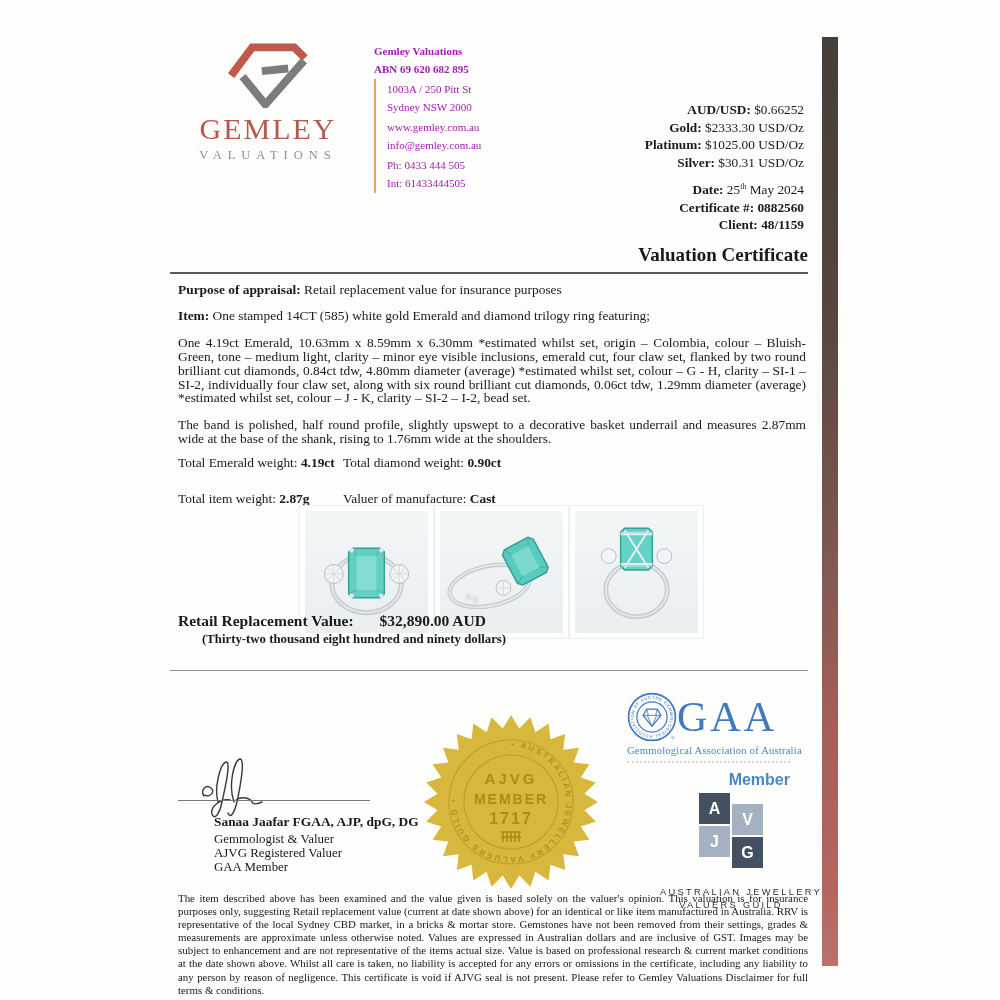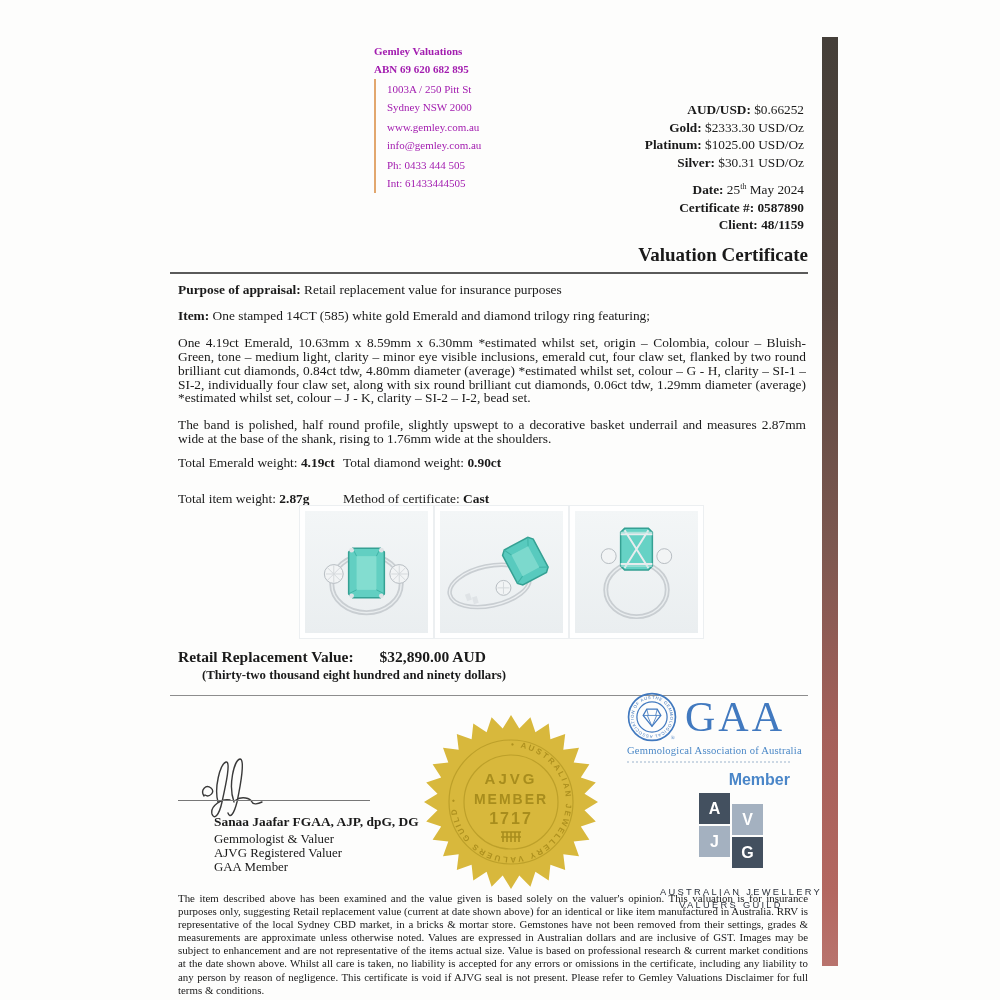--- a/index.html
+++ b/index.html
@@ -32,29 +32,29 @@
   .body{position:absolute;left:178px;top:283px;width:628px;font-size:13.4px;line-height:13.9px;}
   .body p{margin:0 0 12.5px 0;}
   .body p.just{text-align:justify;}
 
   .weights{position:absolute;left:178px;top:455px;display:grid;grid-template-columns:165px auto;grid-row-gap:20px;font-size:13.4px;}
 
   .photos{position:absolute;left:299px;top:505px;display:flex;}
   .photo{width:135px;height:134px;background:#fff;box-sizing:border-box;padding:5px;border:1px solid #eceff1;}
   .photo .pic{width:100%;height:100%;background:linear-gradient(180deg,#f3f6f7,#eaeef0);display:flex;align-items:center;justify-content:center;}
 
-  .retail{position:absolute;left:170px;top:648px;width:638px;border-bottom:1.5px solid #8d8d8d;padding-bottom:12px;}
+  .retail{position:absolute;left:170px;top:612px;width:638px;border-bottom:1.5px solid #8d8d8d;padding-bottom:23px;}
   .retail .l1{font-weight:bold;font-size:15.5px;padding-left:8px;}
   .retail .l1 .val{margin-left:22px;}
   .retail .l2{font-weight:bold;font-size:12.8px;padding-left:8px;margin-top:2px;margin-left:24px;}
 
   
   .gaa{position:absolute;left:627px;top:692px;width:163px;color:#4179bf;}
   .gaa-top{display:flex;align-items:center;}
-  .gaa-acronym{font-size:42px;line-height:44px;letter-spacing:3px;margin-left:8px;color:#4179bf;}
+  .gaa-acronym{font-size:42px;line-height:44px;letter-spacing:3px;margin-left:0;color:#4179bf;}
   .gaa-name{font-size:10.6px;letter-spacing:0.2px;margin-top:3px;white-space:nowrap;color:#4886c6;}
   .gaa-dots{border-top:2px dotted #ccd8e4;margin-top:5px;}
   .gaa-member{font-family:"Liberation Sans",sans-serif;font-weight:bold;font-size:16px;text-align:right;color:#4a86c8;margin-top:8px;}
 
   .goldseal{position:absolute;left:421px;top:712px;}
 
   .ajvg{position:absolute;left:660px;top:793px;width:142px;text-align:center;font-family:"Liberation Sans",sans-serif;}
   .ajvg-squares{position:relative;width:66px;height:74px;margin:0 auto;}
   .sq{position:absolute;width:31px;height:31px;display:flex;align-items:center;justify-content:center;
       color:#fff;font-size:16px;font-weight:bold;}
@@ -74,20 +74,29 @@
 
   .disclaimer{position:absolute;left:178px;top:892px;width:630px;font-size:10.9px;line-height:13.1px;text-align:justify;color:#181818;}
 </style>
 </head>
 <body>
 
 <div class="page">
 
   <div class="scan-bar"></div>
 
+  <div class="logo">
+    <svg width="88" height="72" viewBox="0 0 100 82">
+      <polyline points="8,45 32,13 80,13 92,25" fill="none" stroke="#c0594b" stroke-width="9" stroke-linejoin="miter"></polyline>
+      <polyline points="43,40 73,37" fill="none" stroke="#7c7c7c" stroke-width="9"></polyline>
+      <polyline points="21,46 47,78 91,28" fill="none" stroke="#7c7c7c" stroke-width="9" stroke-linejoin="miter"></polyline>
+    </svg>
+    <div class="logo-name">GEMLEY</div>
+    <div class="logo-sub">VALUATIONS</div>
+  </div>
 
   <div class="contact">
     <div class="col first">
       <div>Gemley Valuations</div>
       <div>ABN 69 620 682 895</div>
     </div>
     <div class="col">
       <div>1003A / 250 Pitt St</div>
       <div>Sydney NSW 2000</div>
     </div>
@@ -103,38 +112,38 @@
 
   <div class="rates">
     <div><b>AUD/USD:</b><span> $0.66252</span></div>
     <div><b>Gold:</b><span> $2333.30 USD/Oz</span></div>
     <div><b>Platinum:</b><span> $1025.00 USD/Oz</span></div>
     <div><b>Silver:</b><span> $30.31 USD/Oz</span></div>
   </div>
 
   <div class="meta">
     <div><b>Date:</b><span> 25</span><sup>th</sup><span> May 2024</span></div>
-    <div><b>Certificate #:</b><b> 0587890</b></div>
+    <div><b>Certificate #:</b><b> 0882560</b></div>
     <div><b>Client:</b><b> 48/1159</b></div>
   </div>
 
   <div class="title">Valuation Certificate</div>
 
   <div class="body">
     <p><b>Purpose of appraisal:</b><span> Retail replacement value for insurance purposes</span></p>
     <p><b>Item:</b><span> One stamped 14CT (585) white gold Emerald and diamond trilogy ring featuring;</span></p>
     <p class="just">One 4.19ct Emerald, 10.63mm x 8.59mm x 6.30mm *estimated whilst set, origin – Colombia, colour – Bluish-Green, tone – medium light, clarity – minor eye visible inclusions, emerald cut, four claw set, flanked by two round brilliant cut diamonds, 0.84ct tdw, 4.80mm diameter (average) *estimated whilst set, colour – G - H, clarity – SI-1 – SI-2, individually four claw set, along with six round brilliant cut diamonds, 0.06ct tdw, 1.29mm diameter (average) *estimated whilst set, colour – J - K, clarity – SI-2 – I-2, bead set.</p>
     <p class="just">The band is polished, half round profile, slightly upswept to a decorative basket underrail and measures 2.87mm wide at the base of the shank, rising to 1.76mm wide at the shoulders.</p>
   </div>
 
   <div class="weights">
     <div><span>Total Emerald weight: </span><b>4.19ct</b></div>
     <div><span>Total diamond weight: </span><b>0.90ct</b></div>
     <div><span>Total item weight: </span><b>2.87g</b></div>
-    <div><span>Method of certificate: </span><b>Cast</b></div>
+    <div><span>Valuer of manufacture: </span><b>Cast</b></div>
   </div>
 
   <div class="photos">
     <div class="photo">
       <div class="pic">
         <svg width="124" height="124" viewBox="0 0 124 124">
           <ellipse cx="62" cy="74" rx="35" ry="29" fill="none" stroke="#c9ced2" stroke-width="5"></ellipse>
           <ellipse cx="62" cy="74" rx="35" ry="29" fill="none" stroke="#e9edef" stroke-width="1.5"></ellipse>
           <circle cx="29" cy="64" r="9.5" fill="#f2f4f5" stroke="#b6bcc1"></circle>
           <path d="M21 64 h17 M29 55 v18 M23 58 l12 12 M35 58 l-12 12" stroke="#d4d9dc" stroke-width="1" fill="none"></path>

